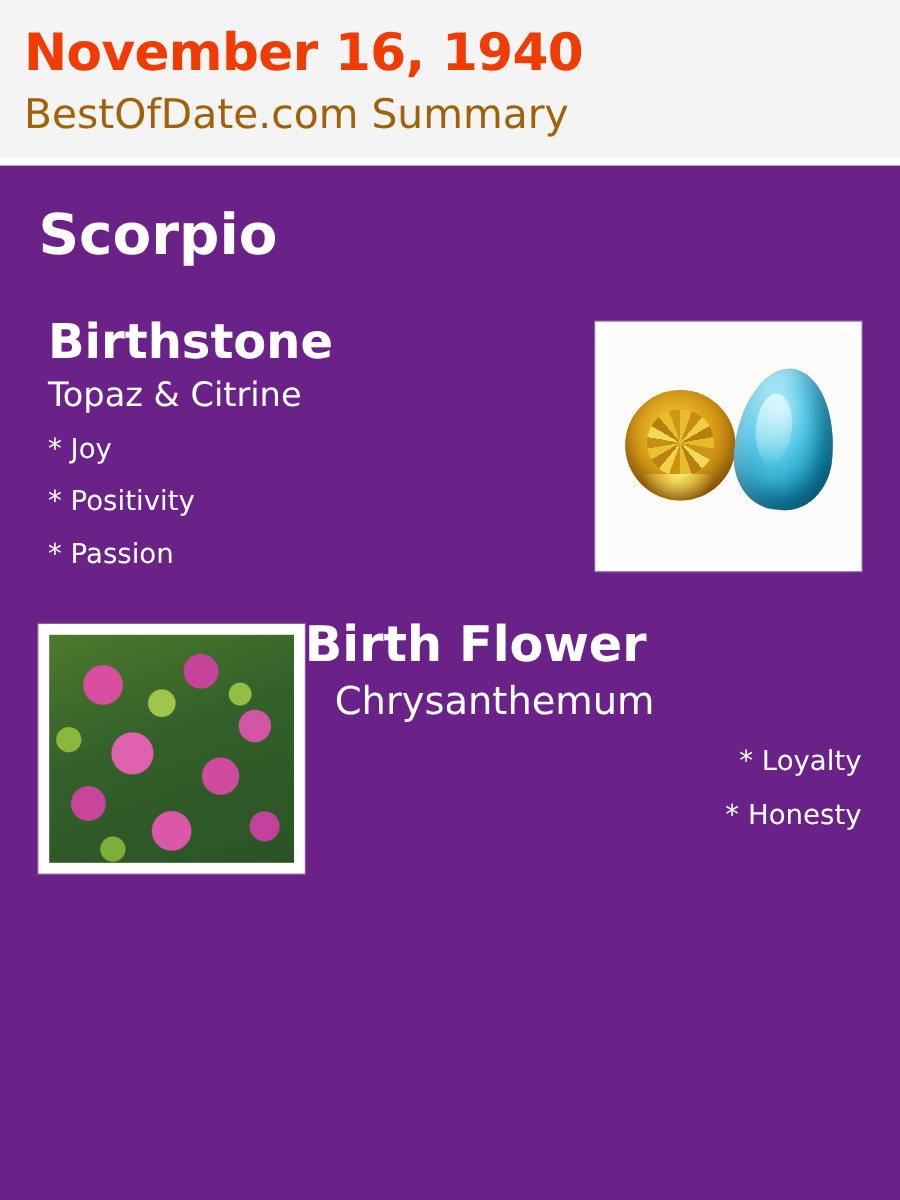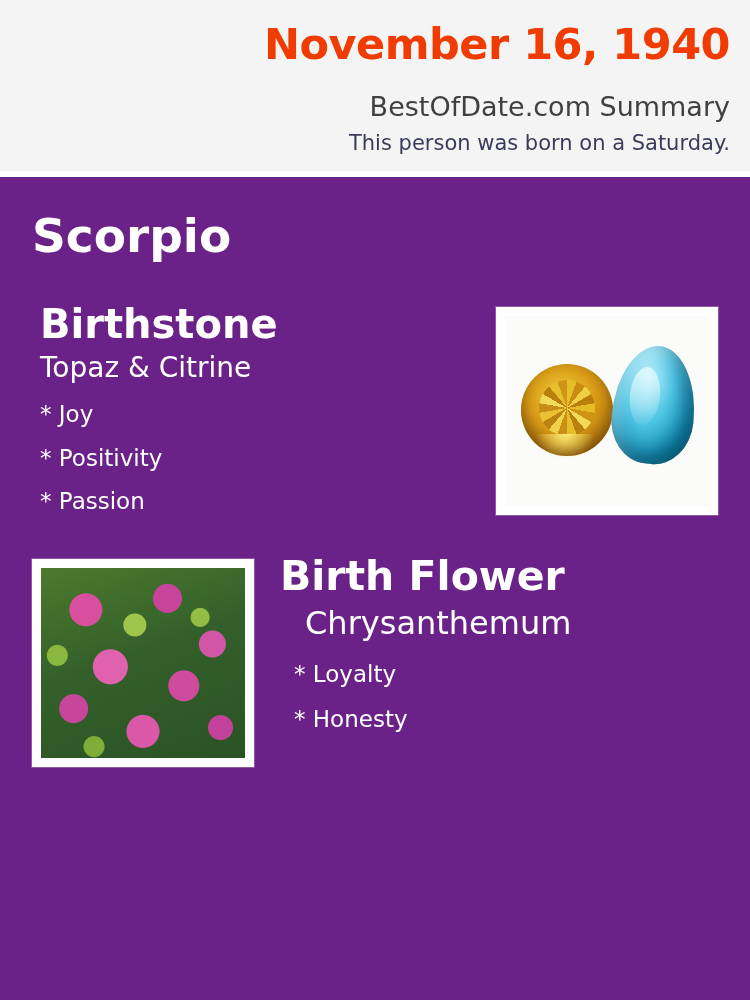--- a/index.html
+++ b/index.html
@@ -17,35 +17,35 @@
     width: 750px;
     height: 1000px;
     position: relative;
     display: flex;
     flex-direction: column;
   }
 
   
   .header {
     background: #f4f4f4;
-    padding: 22px 20px 16px 4px;
-    text-align: right;
+    padding: 22px 20px 16px 20px;
+    text-align: left;
     box-sizing: border-box;
   }
   .header-date {
     color: #f03c02;
     font-size: 43px;
     font-weight: bold;
     line-height: 1.05;
     letter-spacing: -0.5px;
   }
   .header-site {
-    color: #404040;
-    font-size: 27px;
-    margin-top: 24px;
+    color: #a16207;
+    font-size: 34px;
+    margin-top: 10px;
     line-height: 1.15;
   }
   .header-born {
     color: #3c3c5a;
     font-size: 21px;
     margin-top: 9px;
     line-height: 1.15;
   }
   .header-divider {
     height: 6px;
@@ -203,21 +203,20 @@
       radial-gradient(circle at 50% 86%, #db57a8 0 16px, rgba(0,0,0,0) 17px),
       radial-gradient(circle at 88% 84%, #c2419a 0 12px, rgba(0,0,0,0) 13px),
       radial-gradient(circle at 46% 30%, #9fc54d 0 11px, rgba(0,0,0,0) 12px),
       radial-gradient(circle at 8% 46%, #8ab83f 0 10px, rgba(0,0,0,0) 11px),
       radial-gradient(circle at 78% 26%, #93bd45 0 9px, rgba(0,0,0,0) 10px),
       radial-gradient(circle at 26% 94%, #7fae38 0 10px, rgba(0,0,0,0) 11px),
       linear-gradient(160deg, #4c7a2c 0%, #33602a 45%, #2a5324 100%);
   }
   .flower-text {
     flex: 1;
-    padding-left: 26px;
     text-align: left;
   }
   .flower-title {
     font-size: 41px;
     font-weight: bold;
     line-height: 1.05;
     color: #ffffff;
   }
   .flower-sub {
     font-size: 32px;
@@ -225,31 +224,31 @@
     margin-top: 6px;
     color: #ffffff;
     margin-left: 25px;
   }
   .flower-bullet {
     font-size: 23px;
     line-height: 1.1;
     margin-top: 20px;
     padding-left: 14px;
     color: #ffffff;
+    text-align: right;
   }
 </style>
 </head>
 <body>
 
 <div class="page">
 
   <div class="header">
     <div class="header-date">November 16, 1940</div>
     <div class="header-site">BestOfDate.com Summary</div>
-    <div class="header-born">This person was born on a Saturday.</div>
   </div>
   <div class="header-divider"></div>
 
   <div class="body">
 
     <div class="sign-name">Scorpio</div>
 
     <div class="stone-section">
       <div class="stone-text">
         <div class="section-title">Birthstone</div>

